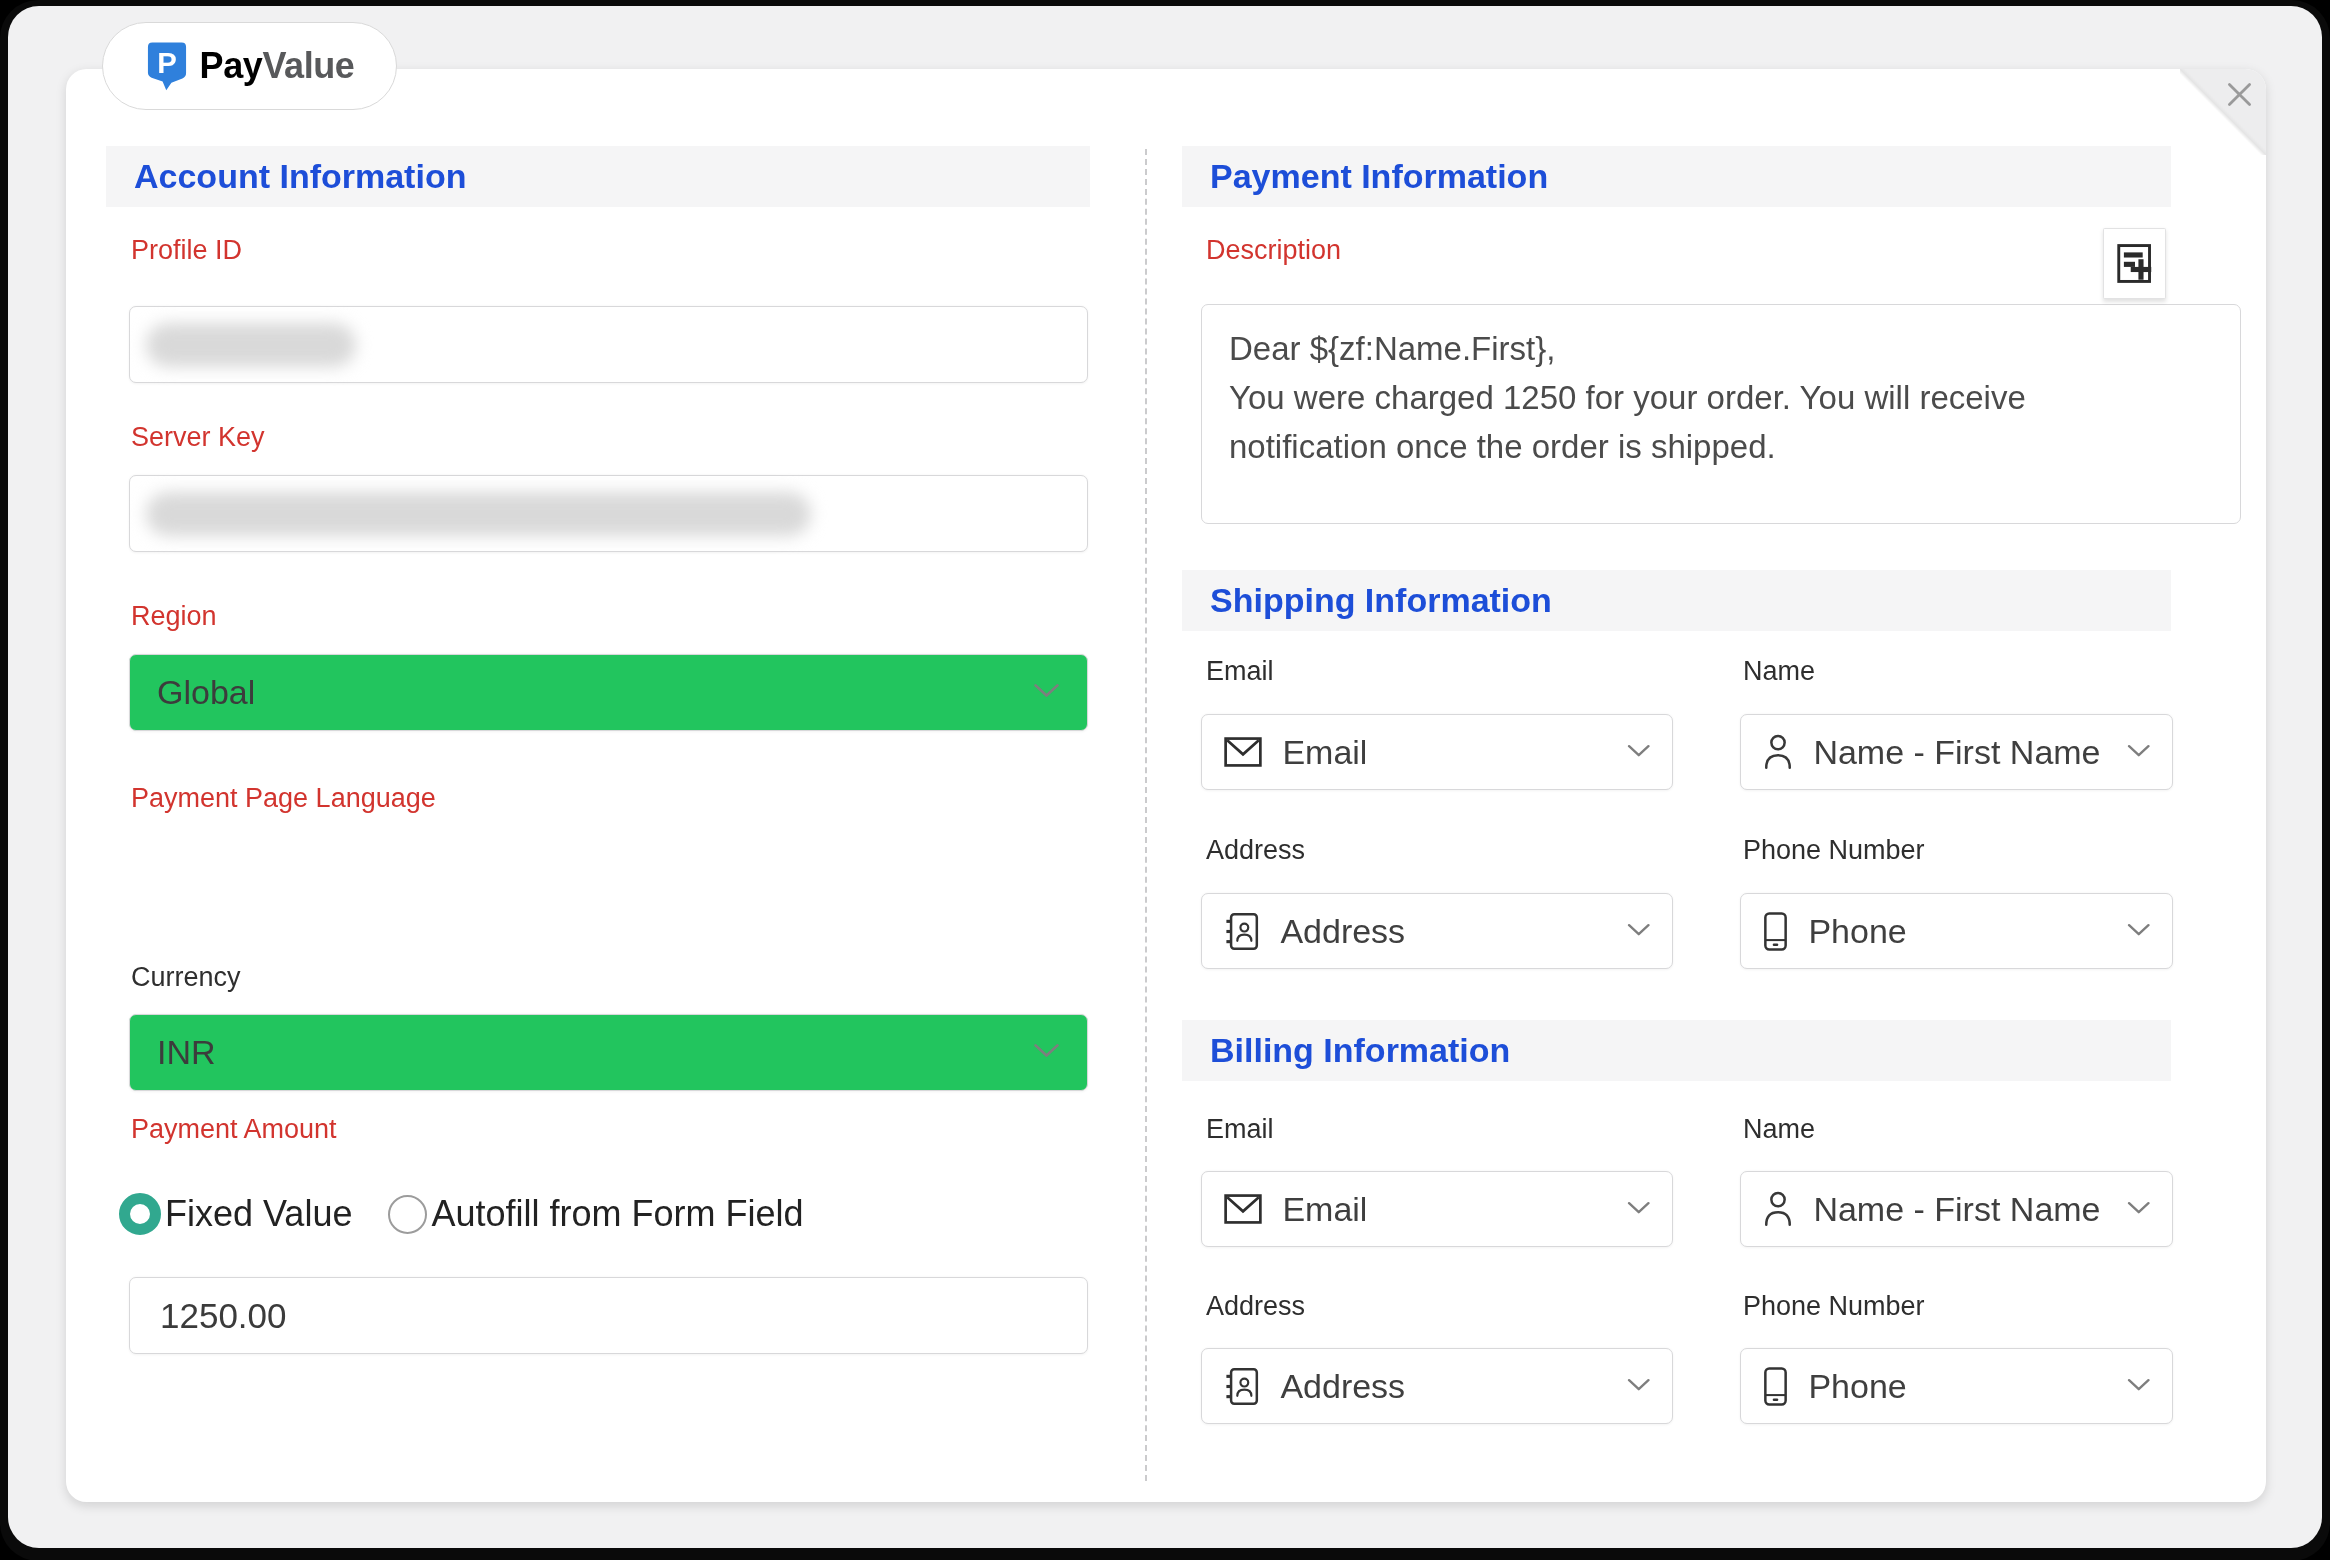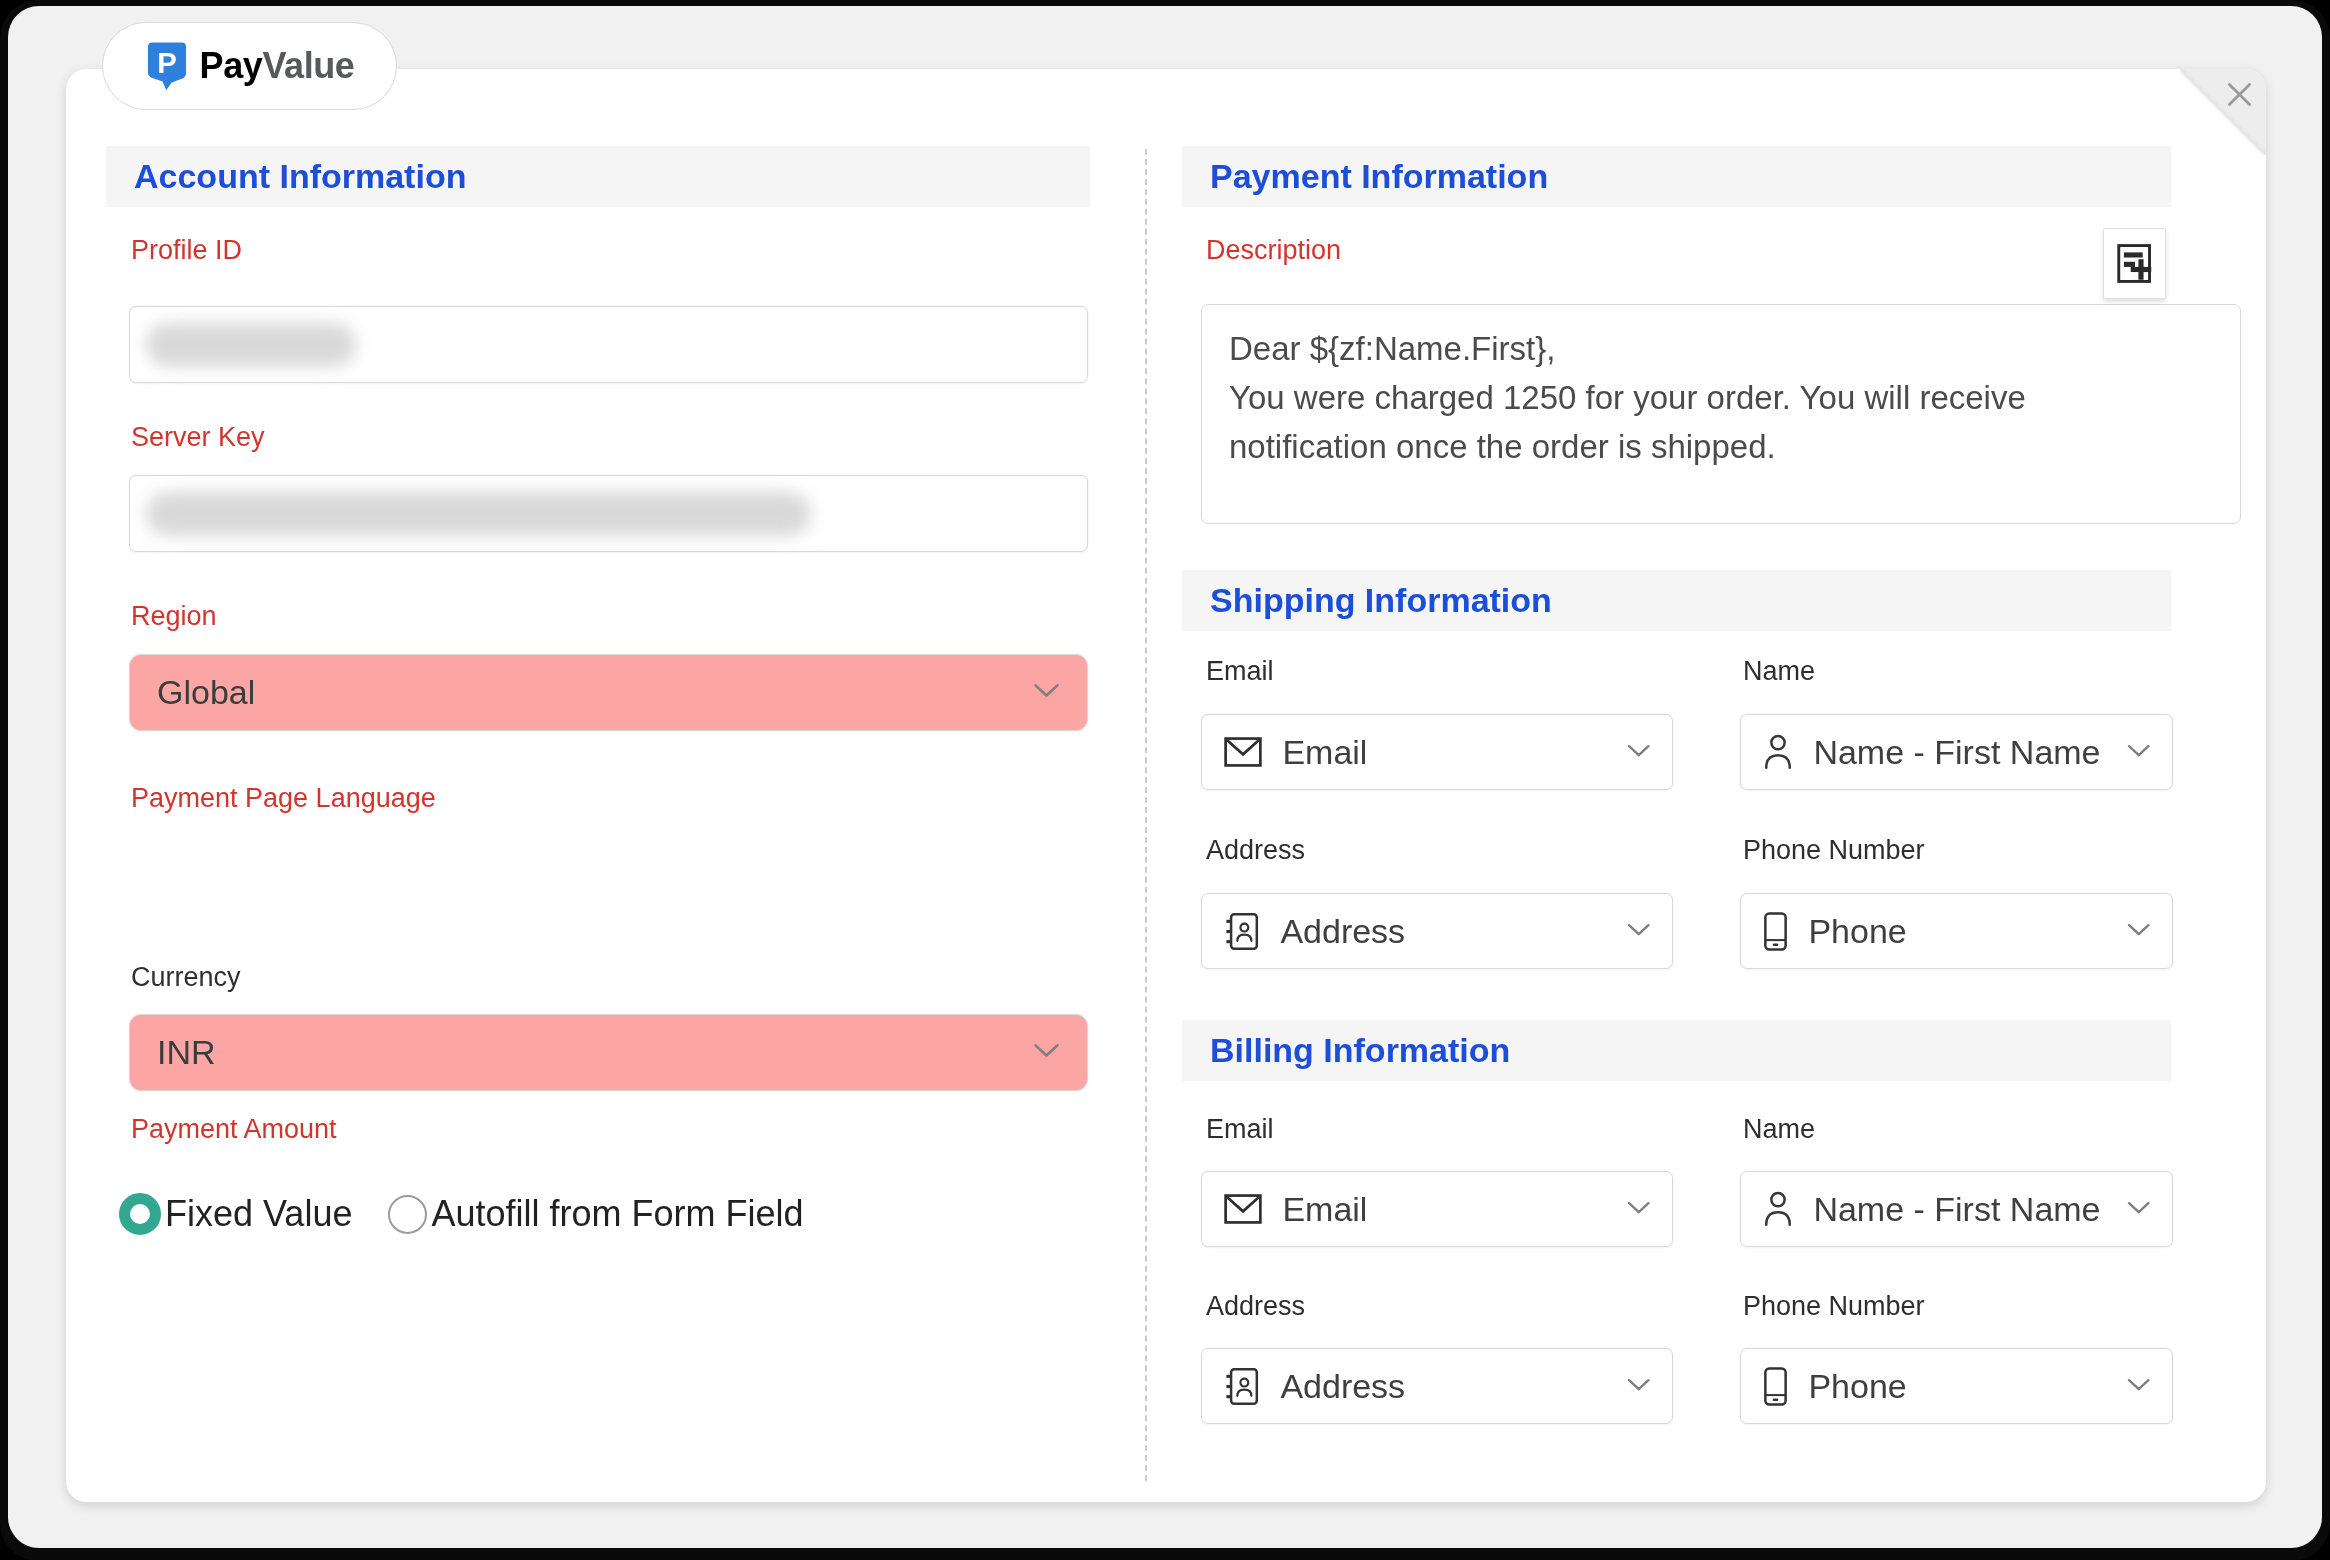--- a/index.html
+++ b/index.html
@@ -23,21 +23,21 @@
   .bar-shipping{left:1182px;top:570px;width:989px;}
   .bar-billing{left:1182px;top:1020px;width:989px;}
 
   .field-label{position:absolute;font-size:27px;color:#2e2e2e;z-index:2;white-space:nowrap;}
   .req{color:#d2342e;}
 
   .text-input{position:absolute;background:#fff;border:1.6px solid #d8d8da;border-radius:7px;box-shadow:0 0.8px 2.4px rgba(0,0,0,0.05);z-index:2;display:flex;align-items:center;}
   .redacted-blob{position:absolute;background:#d9d9d9;border-radius:23.5px;filter:blur(7.8px);z-index:3;}
   .input-value{font-size:35px;color:#3b3b3b;padding-left:30px;}
 
-  .select{position:absolute;background:#fca5a5;border:1.6px solid #d8d8da;border-radius:12px;box-shadow:0 0.8px 2.4px rgba(0,0,0,0.05);z-index:2;display:flex;align-items:center;padding:0 27px;cursor:pointer;}
+  .select{position:absolute;background:#22c55e;border:1.6px solid #d8d8da;border-radius:7px;box-shadow:0 0.8px 2.4px rgba(0,0,0,0.05);z-index:2;display:flex;align-items:center;padding:0 27px;cursor:pointer;}
   .select .sel-text{font-size:34px;color:#3c3c3c;}
   .chev{margin-left:auto;flex:none;}
 
   .dd{position:absolute;background:#fff;border:1.6px solid #d8d8da;border-radius:7px;box-shadow:0 0.8px 2.4px rgba(0,0,0,0.05);z-index:2;display:flex;align-items:center;padding:0 22px;gap:20.4px;cursor:pointer;}
   .dd .dd-text{font-size:34px;color:#3f3f3f;white-space:nowrap;}
   .dd .icon{flex:none;display:flex;align-items:center;}
 
   .radio-row{position:absolute;left:119px;top:1191px;height:46px;display:flex;align-items:center;z-index:2;}
   .radio{width:42px;height:42px;border-radius:50%;background:#fff;flex:none;cursor:pointer;}
   .radio.selected{border:11.8px solid #31a88f;}
@@ -106,20 +106,23 @@
           <polyline points="3,3 17,16 31,3" fill="none" stroke="#7e7e7e" stroke-width="3.4" stroke-linecap="round" stroke-linejoin="round"></polyline>
         </svg></span>
   </div>
 
   <div class="field-label req" style="left:131px;top:1114px;">Payment Amount</div>
   <div class="radio-row">
     <span class="radio selected"></span>
     <span class="radio-label">Fixed Value</span>
     <span class="radio unselected"></span>
     <span class="radio-label">Autofill from Form Field</span>
+  </div>
+  <div class="text-input" style="left:129px;top:1277px;width:959px;height:77px;">
+    <span class="input-value">1250.00</span>
   </div>
 
   <div class="sec-bar bar-payment">
       <span>Payment Information</span>
     </div>
 
   <div class="field-label req" style="left:1206px;top:235px;">Description</div>
   <button class="insert-btn">
     <span style="display:flex;">
       <svg width="38" height="41" viewBox="0 0 44 48">

